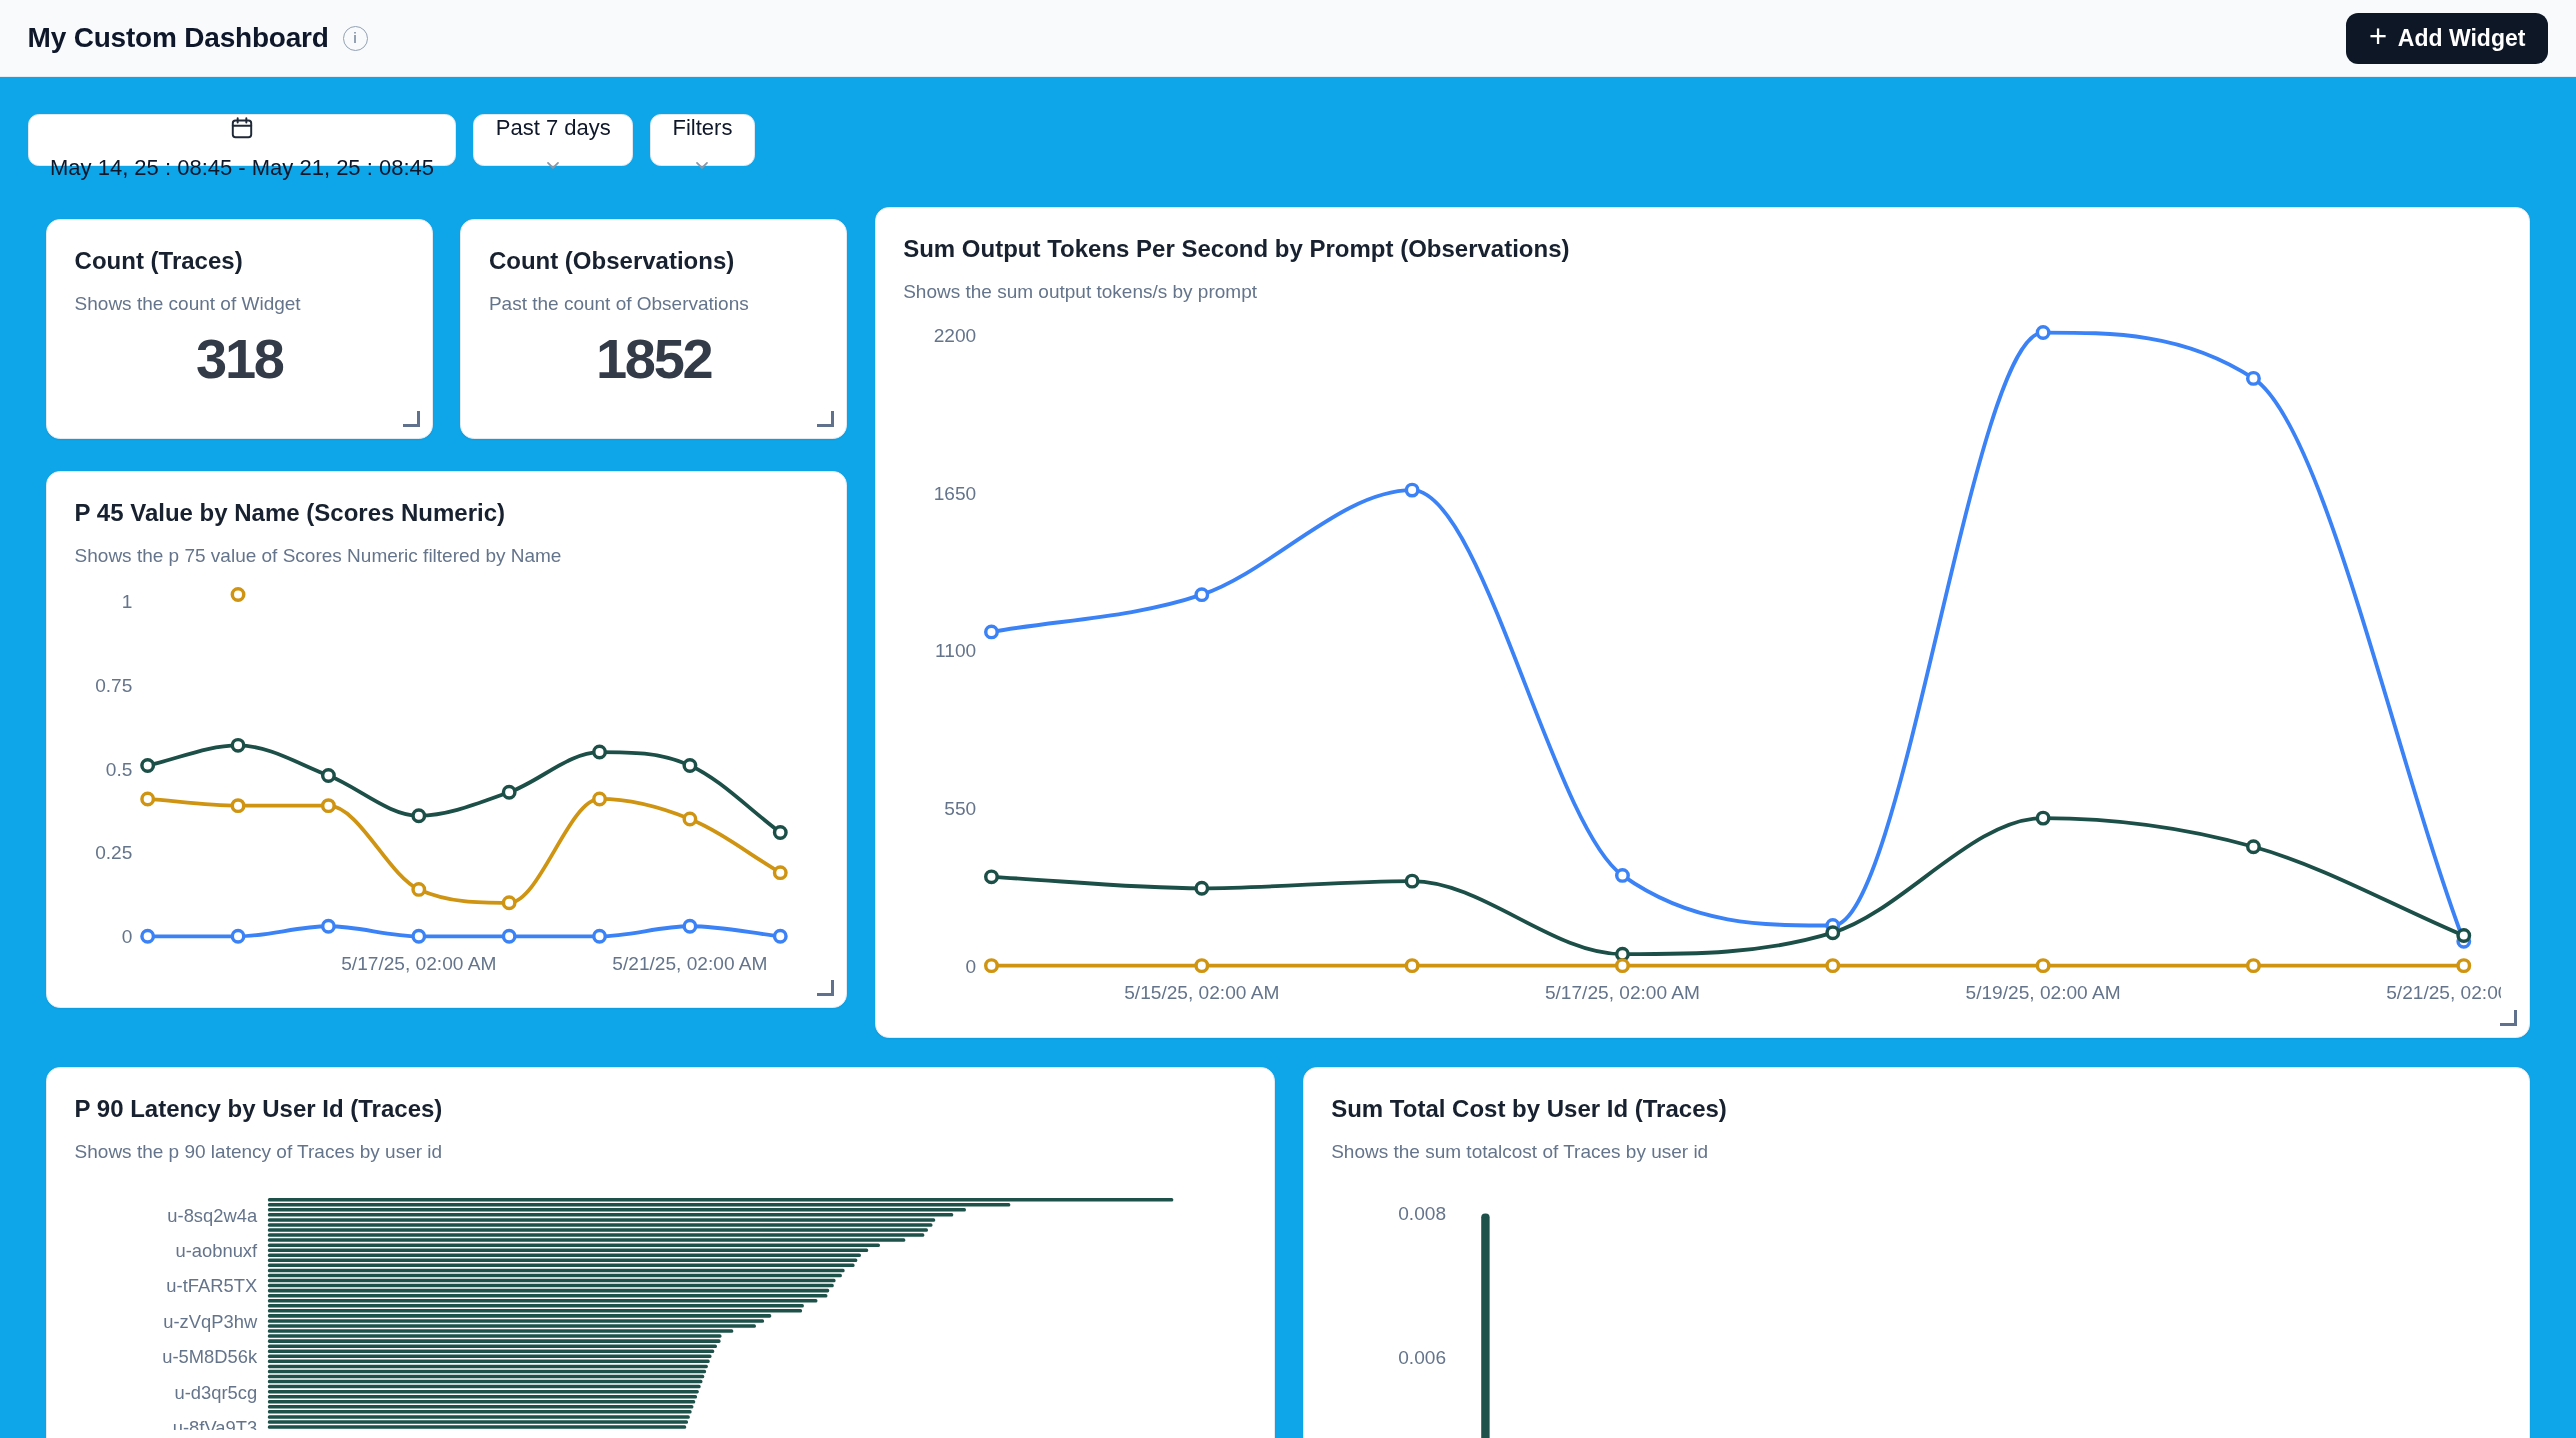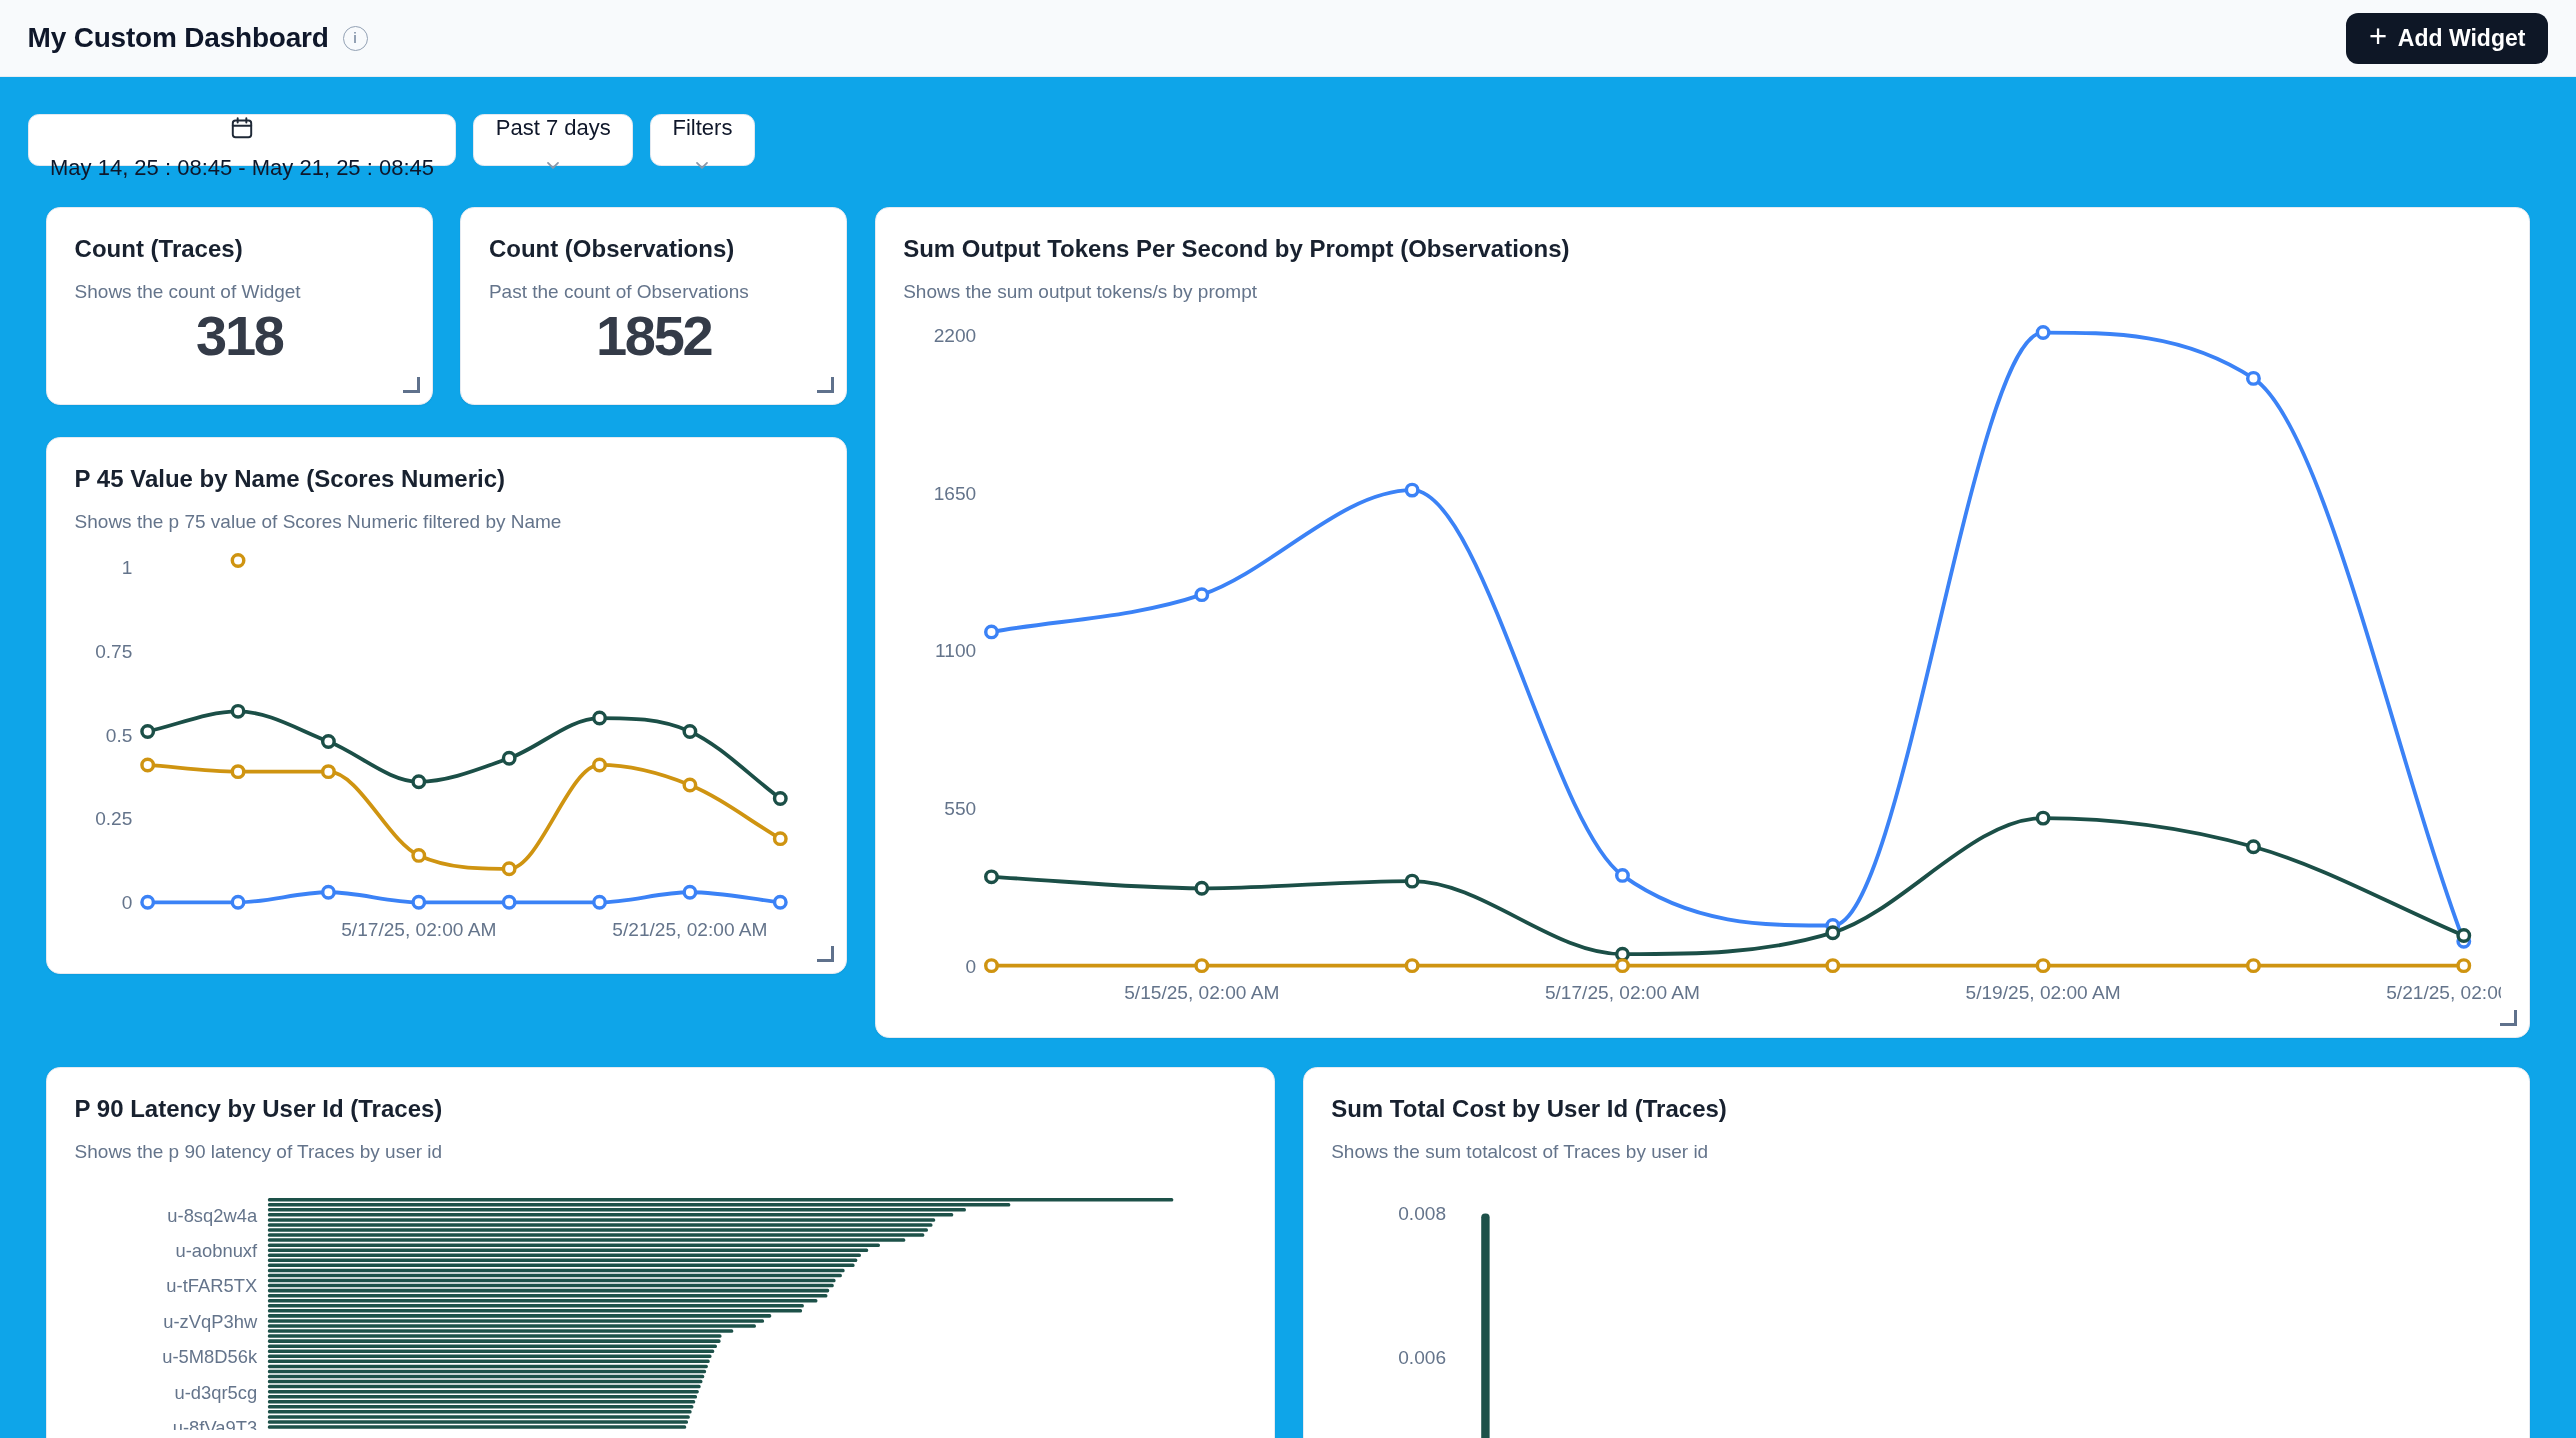--- a/index.html
+++ b/index.html
@@ -17,21 +17,21 @@
   .toolbar{display:flex;gap:17px;margin:37px 27.6px 0;}
   .chip{display:flex;align-items:center;gap:13.8px;background:#fff;border:1.5px solid #e2e8f0;border-radius:10.7px;height:52px;padding:0 21.4px;font-size:22px;font-weight:500;color:#0f172a;font-family:inherit;cursor:pointer;white-space:nowrap;flex-direction:column;}
   .chip svg{flex:none;}
 
   
   .dash{padding:0 46px;margin-top:41px;display:flex;flex-direction:column;gap:29px;}
   .row{display:flex;gap:27.6px;align-items:stretch;}
   .col-left{display:flex;flex-direction:column;gap:32px;width:801px;flex:none;}
   .counts{display:flex;gap:27.6px;}
   .card{position:relative;background:#fff;border:1.5px solid #e5eaf1;border-radius:13.8px;padding:26px 27.6px;box-sizing:border-box;box-shadow:0 0.8px 1.5px rgba(16,24,40,.05);display:flex;flex-direction:column;}
-  .counts .card{flex:1;height:198px;}
+  .counts .card{flex:1;height:220px;margin-top:12px;}
   .card-title{font-size:24px;font-weight:600;color:#18212f;line-height:1.25;}
   .card-sub{font-size:19px;color:#64748b;margin-top:17px;}
   .count-value{flex:1;display:flex;align-items:center;justify-content:center;font-size:56px;font-weight:700;color:#343b48;letter-spacing:-2.3px;padding-bottom:10.7px;}
   .card-p75{height:537px;}
   .card-big{flex:1;height:831px;}
   .card-p90{width:1229px;flex:none;}
   .card-cost{flex:1;}
   .row-bottom .card{height:505px;}
   .chart-box{flex:1;margin-top:10.7px;overflow:visible;}
   .chart-box svg{display:block;}

